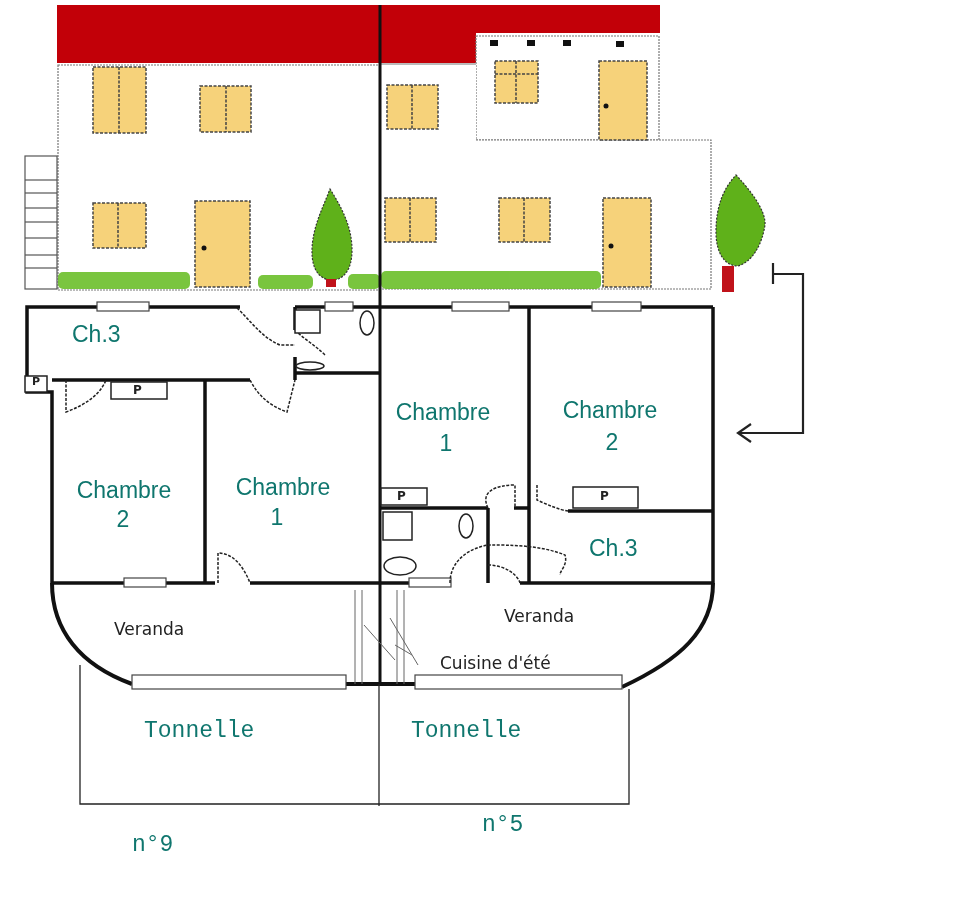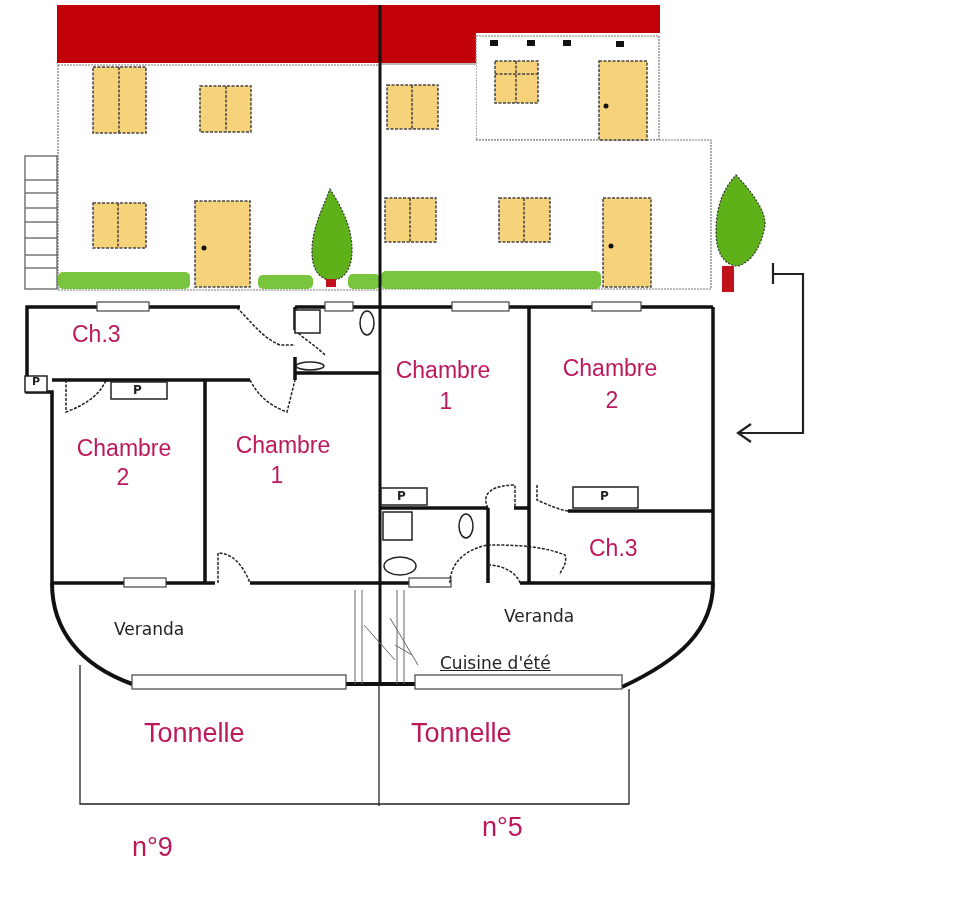--- a/index.html
+++ b/index.html
@@ -1,23 +1,23 @@
 <!DOCTYPE html>
 <html><head>
   <meta charset="utf-8">
   <style>
     html, body { margin: 0; padding: 0; background: #ffffff; }
     body { width: 960px; height: 904px; position: relative; overflow: hidden; }
     #stage { position: absolute; left: 0; top: 0; width: 960px; height: 904px; }
     svg { position: absolute; left: 0; top: 0; }
-    .lbl { position: absolute; color: #be185d; white-space: nowrap; line-height: 1; }
+    .lbl { position: absolute; color: #0f766e; white-space: nowrap; line-height: 1; }
     .room { font-family: "Liberation Sans", sans-serif; font-size: 23px; text-align: center; }
     .room-sm { font-family: "DejaVu Sans", sans-serif; font-size: 17px; color: #222; }
-    .big { font-family: Liberation Sans, sans-serif; font-size: 27px; }
-    .center { transform: translateX(-50%); text-align: center; }
+    .big { font-family: Liberation Mono, monospace; font-size: 23px; }
+    .center { transform: translateX(-50%); text-align: center; margin-top: 42px; }
   </style>
 </head>
 <body>
 
 <div id="stage">
 
   <svg width="960" height="904" viewBox="0 0 960 904">
 
     <g>
 
@@ -189,16 +189,16 @@
   <span class="lbl room-sm" style="left:114px;top:621px;">Veranda</span>
   <span class="lbl big" style="left:144px;top:720px;">Tonnelle</span>
   <span class="lbl big" style="left:132px;top:834px;">n°9</span>
 
   <span class="lbl room center" style="left:443px;top:359px;">Chambre</span>
   <span class="lbl room center" style="left:446px;top:390px;">1</span>
   <span class="lbl room center" style="left:610px;top:357px;">Chambre</span>
   <span class="lbl room center" style="left:612px;top:389px;">2</span>
   <span class="lbl room" style="left:589px;top:537px;">Ch.3</span>
   <span class="lbl room-sm" style="left:504px;top:608px;">Veranda</span>
-  <span class="lbl room-sm" style="left:440px;top:655px;text-decoration:underline;">Cuisine d'été</span>
+  <span class="lbl room-sm" style="left:440px;top:655px;">Cuisine d'été</span>
   <span class="lbl big" style="left:411px;top:720px;">Tonnelle</span>
   <span class="lbl big" style="left:482px;top:814px;">n°5</span>
 </div>
 
 </body></html>

